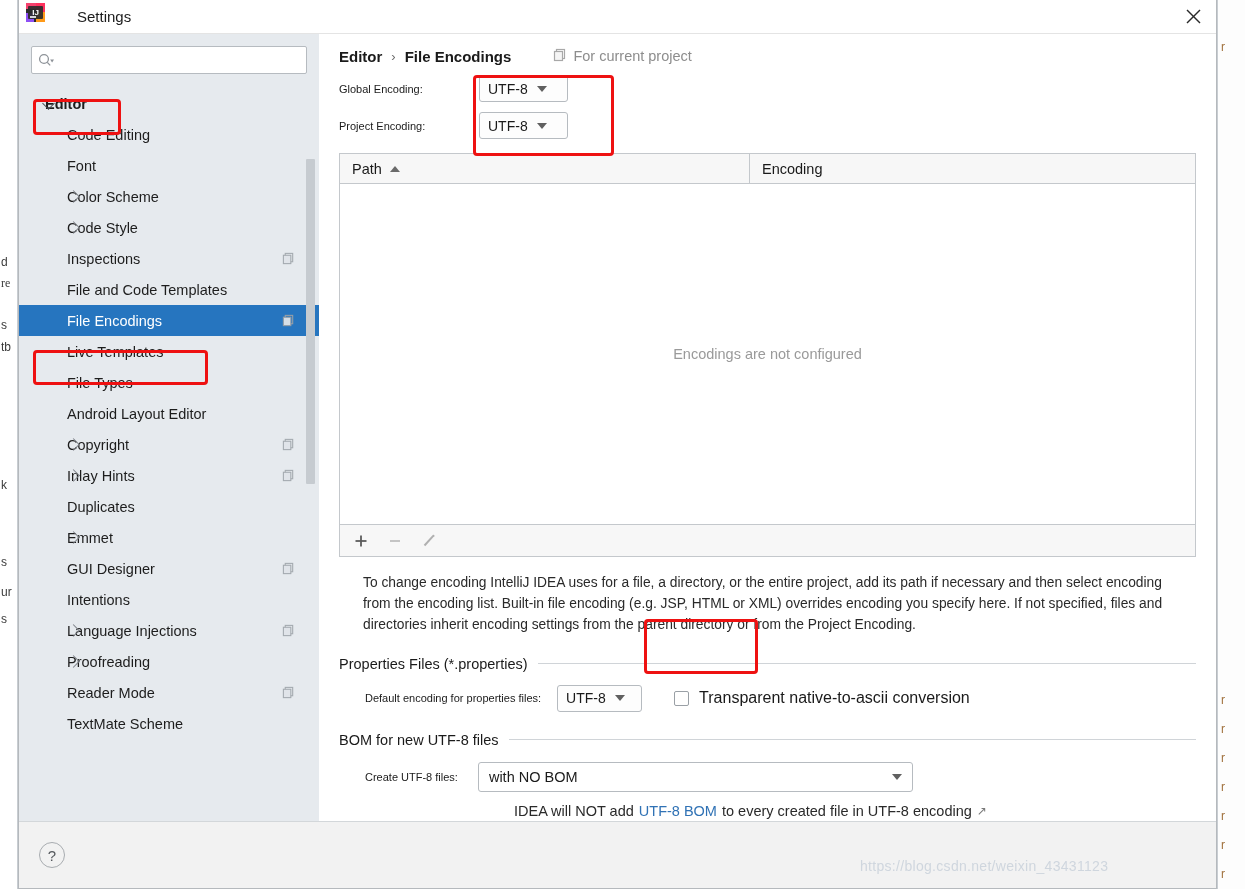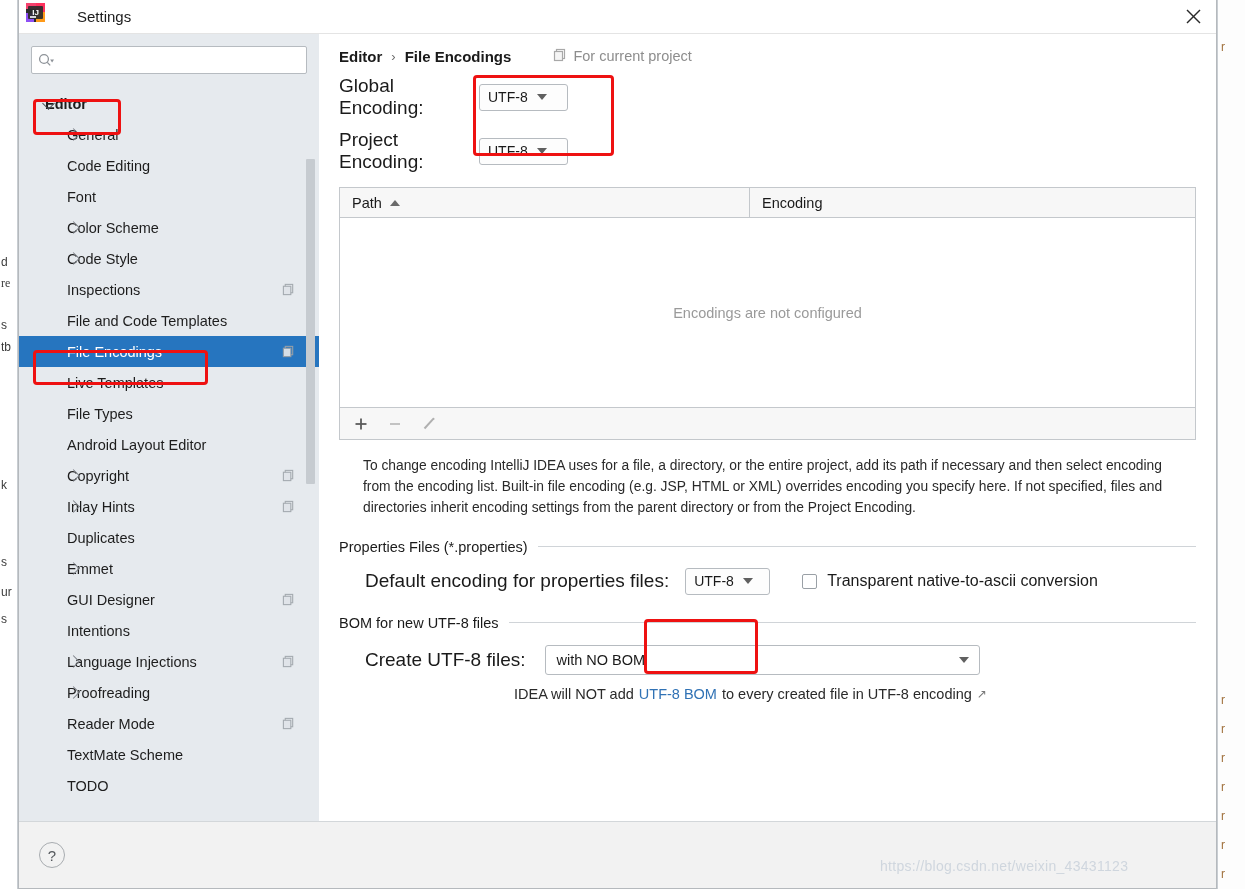--- a/index.html
+++ b/index.html
@@ -139,21 +139,21 @@
     font-size: 15px; color: #1a1a1a;
   }
   #breadcrumb b { font-weight: bold; }
   .crumb-sep { margin: 0 9px; color: #6b6b6b; font-size: 13px; }
   #for-project {
     margin-left: 42px; color: #8d8d8d; font-size: 14.5px;
     display: flex; align-items: flex-start; gap: 6px;
   }
 
   .field-row { display: flex; align-items: center; margin-top: 10px; }
-  .field-label { font-size: 19px; color: #1a1a1a; }
+  .field-label { font-size: 11px; color: #1a1a1a; }
   .combo {
     height: 27px;
     background: #fdfdfd;
     border: 1px solid #b6bbc0;
     border-radius: 3px;
     display: inline-flex; align-items: center;
     padding: 0 8px; gap: 9px;
     font-size: 14px; color: #1a1a1a;
     cursor: pointer;
   }
@@ -162,21 +162,21 @@
     border-left: 5px solid transparent;
     border-right: 5px solid transparent;
     border-top: 6px solid #606060;
   }
 
   
   #enc-table {
     margin-top: 14px;
     border: 1px solid #c4c8cc;
     background: #ffffff;
-    height: 253px;
+    height: 404px;
     display: flex; flex-direction: column;
   }
   #table-head {
     height: 30px; flex: 0 0 30px;
     display: flex; align-items: center;
     background: #f7f7f7;
     border-bottom: 1px solid #c4c8cc;
     font-size: 14.5px; color: #1a1a1a;
   }
   .th { padding: 0 12px; display: flex; align-items: center; gap: 8px; height: 100%; }
@@ -273,21 +273,21 @@
     position: absolute;
     border: 3px solid #ee1111;
     border-radius: 4px;
     pointer-events: none;
     z-index: 40;
   }
 
   
   #watermark {
     position: absolute;
-    left: 880px; top: 858px;
+    left: 860px; top: 858px;
     font-size: 14px; color: #cfd6de;
     letter-spacing: .3px;
     z-index: 50; pointer-events: none;
     white-space: nowrap;
   }
 </style>
 </head>
 <body>
 
 <div id="bg-left">
@@ -350,24 +350,20 @@
           <input id="search-input" type="text" placeholder="" style="">
         </div>
       </div>
 
       <div id="tree">
           <div class="tree-item lvl0">
             <span class="chev"></span>
             <span class="tree-label">Editor</span>
           </div>
           <div class="tree-item lvl1">
-            <span class="chev"></span>
-            <span class="tree-label">General</span>
-          </div>
-          <div class="tree-item lvl1">
             <span class="tree-label">Code Editing</span>
           </div>
           <div class="tree-item lvl1">
             <span class="tree-label">Font</span>
           </div>
           <div class="tree-item lvl1">
             <span class="chev"></span>
             <span class="tree-label">Color Scheme</span>
           </div>
           <div class="tree-item lvl1">
@@ -447,23 +443,20 @@
           </div>
           <div class="tree-item lvl1">
             <span class="tree-label">Reader Mode</span>
             <span class="copy-badge"><svg width="13" height="13" viewBox="0 0 14 14">
                 <rect x="3.5" y="1.5" width="8" height="9" fill="none" stroke="#9aa0a6" stroke-width="1.2"></rect>
                 <rect x="1.5" y="3.5" width="8" height="9" fill="#dfe4e9" stroke="#9aa0a6" stroke-width="1.2"></rect>
               </svg></span>
           </div>
           <div class="tree-item lvl1">
             <span class="tree-label">TextMate Scheme</span>
-          </div>
-          <div class="tree-item lvl1">
-            <span class="tree-label">TODO</span>
           </div>
         </div>
       <div id="tree-scrollbar"></div>
     </div>
 
     <div id="main">
 
       <div id="breadcrumb">
         <b>Editor</b>
         <span class="crumb-sep">›</span>

